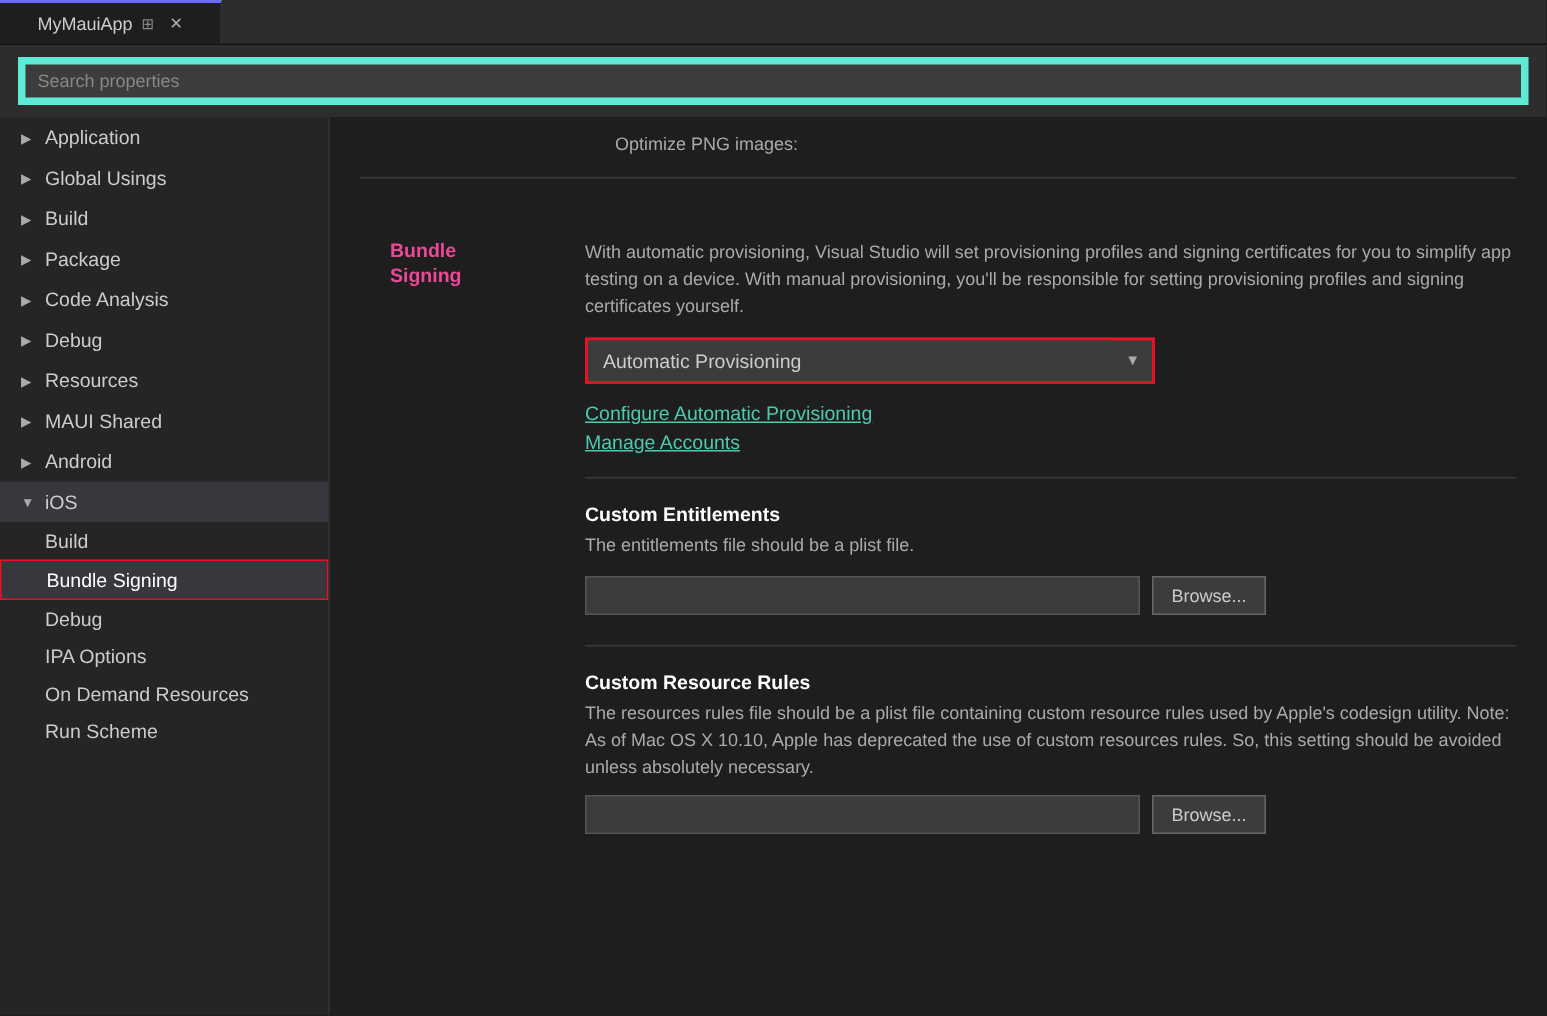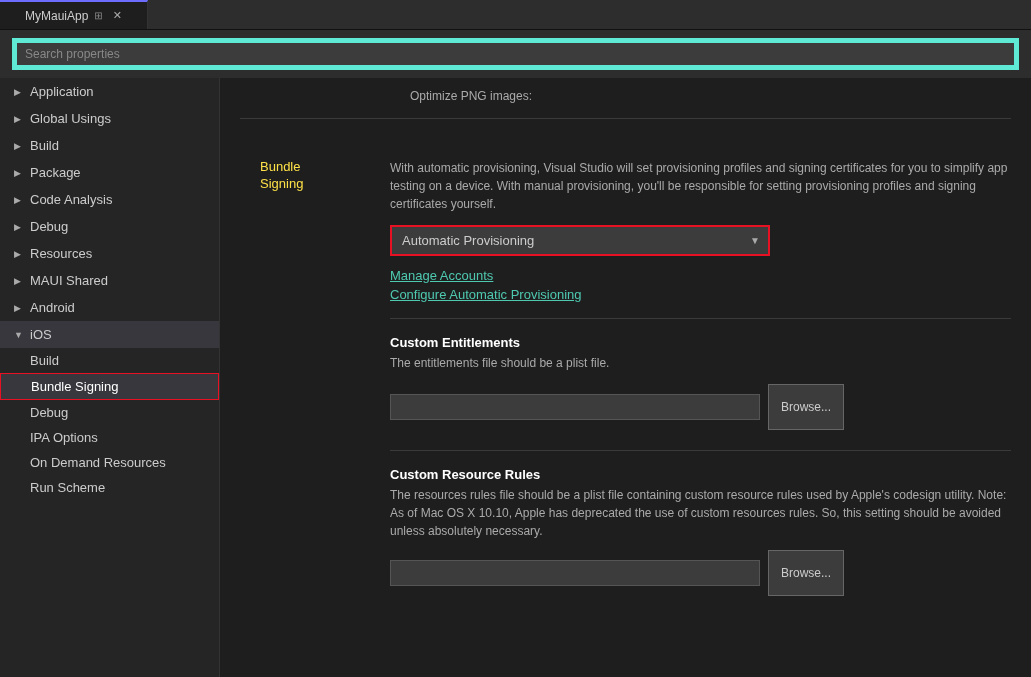--- a/index.html
+++ b/index.html
@@ -123,23 +123,23 @@
       overflow-y: auto;
       background: #1e1e1e;
       display: flex;
     }
 
     
     .section-label {
       width: 150px;
       flex-shrink: 0;
       padding: 20px 20px 0 20px;
-      color: #fde047;
-      font-size: 13px;
-      font-weight: 400;
+      color: #ec4899;
+      font-size: 13px;
+      font-weight: 700;
       line-height: 1.3;
     }
 
     
     .content-body {
       flex: 1;
       padding: 0 20px 20px 20px;
       overflow-y: auto;
     }
 
@@ -235,21 +235,21 @@
       border: 1px solid #555;
       color: #ccc;
       padding: 5px 8px;
       font-size: 12px;
       outline: none;
     }
     .browse-btn {
       background: #3c3c3c;
       border: 1px solid #666;
       color: #ccc;
-      padding: 15px 12px;
+      padding: 5px 12px;
       cursor: pointer;
       font-size: 12px;
     }
 
     .resource-rules-section { margin-bottom: 20px; }
     .field-desc-long {
       color: #aaa;
       font-size: 12px;
       line-height: 1.5;
       margin-bottom: 10px;
@@ -361,22 +361,22 @@
           <div class="field-desc">With automatic provisioning, Visual Studio will set provisioning profiles and signing certificates for you to simplify app testing on a device. With manual provisioning, you'll be responsible for setting provisioning profiles and signing certificates yourself.</div>
 
           <div class="dropdown-wrapper">
             <select class="dropdown-select">
               <option>Automatic Provisioning</option>
               <option>Manual Provisioning</option>
             </select>
             <span class="dropdown-arrow">▼</span>
           </div>
 
+          <a class="link-item">Configure Automatic Provisioning</a>
           <a class="link-item">Manage Accounts</a>
-          <a class="link-item">Configure Automatic Provisioning</a>
 
           <hr class="section-divider">
 
           <div class="entitlement-section">
             <div class="field-label">Custom Entitlements</div>
             <div class="field-desc">The entitlements file should be a plist file.</div>
             <div class="input-browse-row">
               <input type="text" class="text-input-field" placeholder="" style="">
               <button class="browse-btn">Browse...</button>
             </div>

